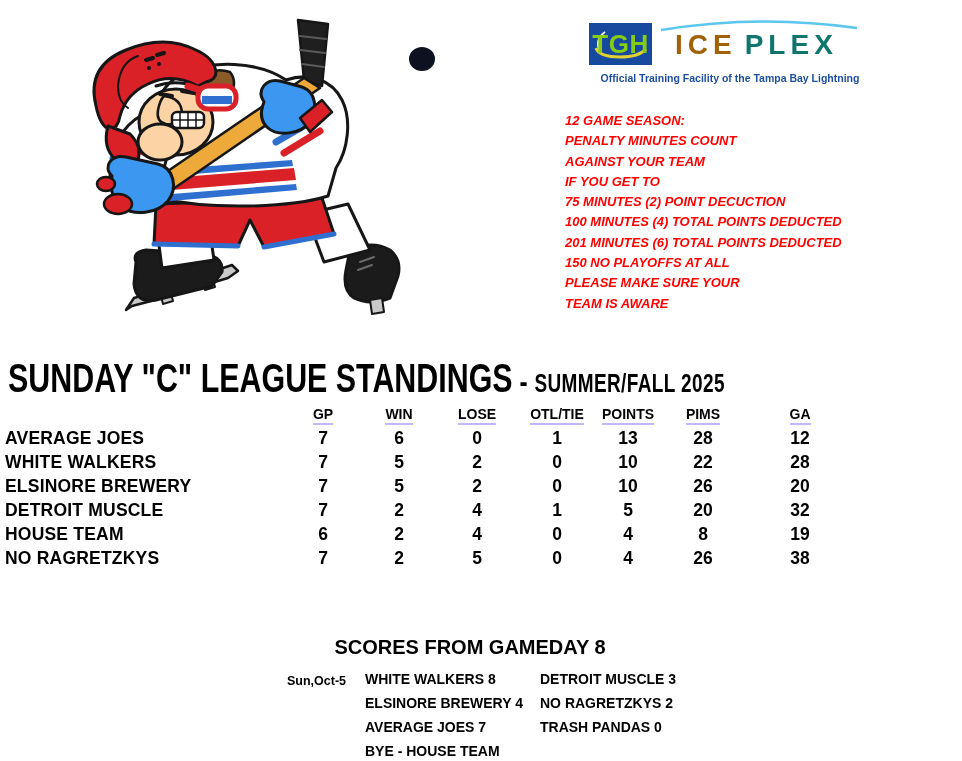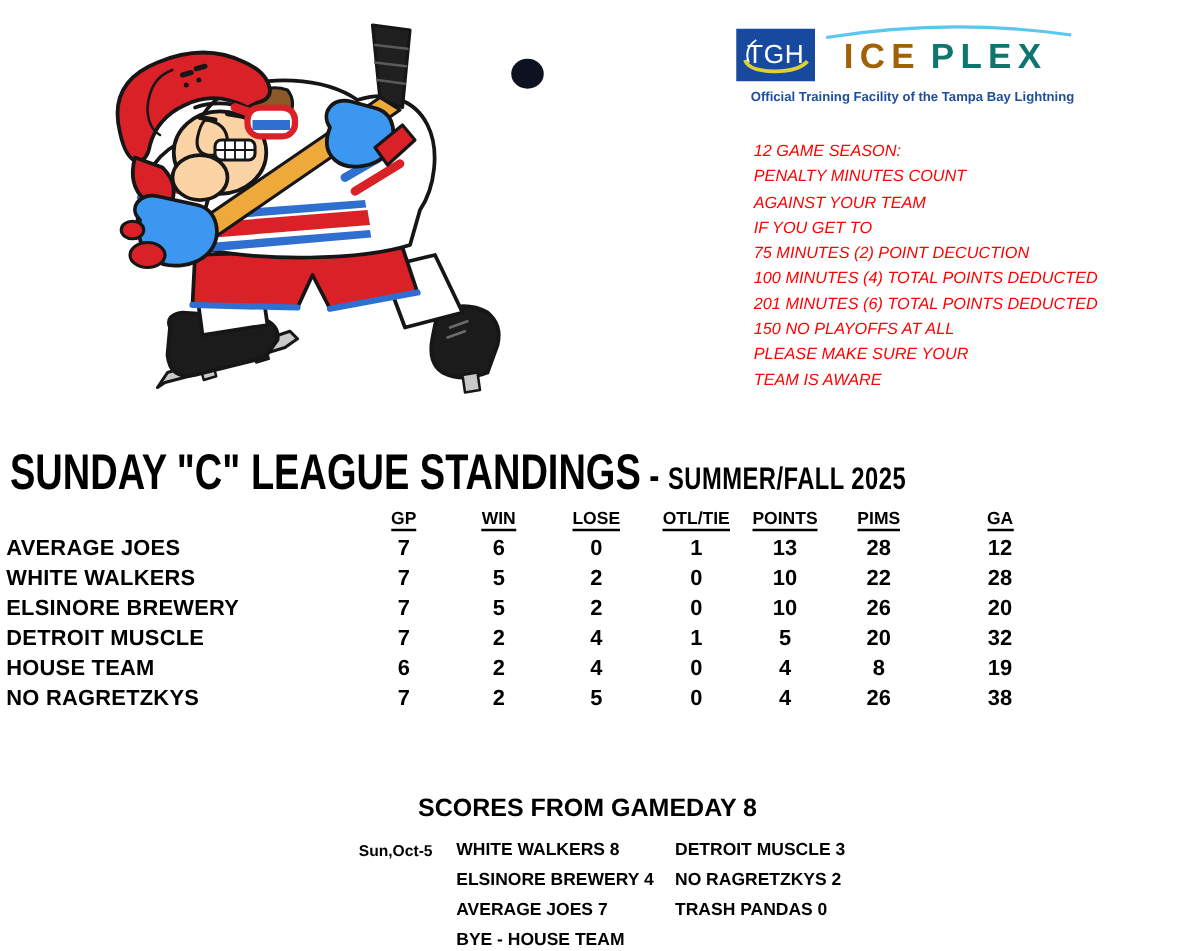--- a/index.html
+++ b/index.html
@@ -7,48 +7,48 @@
   body { font-family:"Liberation Sans", sans-serif; color:#000; }
   .page { position:relative; width:962px; height:761px; background:#fff; overflow:hidden; }
 
   
   .player-art { position:absolute; left:60px; top:10px; width:390px; height:330px; }
 
   
   .logo-block { position:absolute; left:585px; top:20px; width:290px; height:70px; }
   .tgh-box { position:absolute; left:4px; top:3px; width:63px; height:42px; background:#174a9e;
              display:flex; align-items:center; justify-content:center; }
-  .tgh-text { color:#ffffff; font-weight:normal; font-size:21px; letter-spacing:0.5px; position:relative; z-index:2; }
+  .tgh-text { color:#84cc16; font-weight:bold; font-size:26px; letter-spacing:0.5px; position:relative; z-index:2; }
   .tgh-swoosh { position:absolute; left:0; top:0; z-index:1; }
   .brand { position:absolute; left:90px; top:9px; font-weight:bold; font-size:28px;
            letter-spacing:5px; white-space:nowrap; }
   .brand .ice  { color:#a16207; margin-right:8px; }
   .brand .plex { color:#0f766e; }
   .brand-arc { position:absolute; left:74px; top:-2px; }
   .logo-subtitle { position:absolute; left:0; top:52px; width:290px; text-align:center;
                    font-size:10.5px; font-weight:bold; color:#1d4f9e; }
 
   
-  .notice { position:absolute; left:603px; top:111px; color:#ff0000; font-weight:normal;
+  .notice { position:absolute; left:565px; top:111px; color:#ff0000; font-weight:bold;
             font-style:italic; font-size:13px; line-height:20.3px; white-space:nowrap; }
 
   
   .title-line { position:absolute; left:8px; top:356px; white-space:nowrap;
                 display:flex; align-items:baseline; gap:9px;
                 transform:scaleX(0.76); transform-origin:0 50%; }
   .title-main   { font-size:40px; font-weight:bold; }
   .title-dash   { font-size:32px; font-weight:bold; }
   .title-season { font-size:25px; font-weight:bold; letter-spacing:0.5px; }
 
   
   .standings { position:absolute; left:0; top:402px; width:850px; border-collapse:collapse;
                table-layout:fixed; }
   .standings th { height:24px; font-size:14px; font-weight:bold; text-align:center;
                   vertical-align:middle; padding:0; }
-  .standings th .thu { border-bottom:2px solid #000000; padding-bottom:1px; }
+  .standings th .thu { border-bottom:2px solid #c4b5fd; padding-bottom:1px; }
   .standings td { height:24px; font-size:17.5px; font-weight:bold; text-align:center;
                   vertical-align:middle; padding:0; }
   .standings td.team { text-align:left; padding-left:5px; letter-spacing:0.2px; }
 
   
   .scores-title { position:absolute; left:0; top:636px; width:940px; text-align:center;
                   font-size:20px; font-weight:bold; }
   .score-date { position:absolute; left:287px; top:674px; font-size:12.5px; font-weight:bold; }
   .game-row { position:absolute; left:365px; font-size:14px; font-weight:bold; white-space:nowrap; }
   .game-row .right-col { position:absolute; left:148px; top:0;padding-left:27px; }

